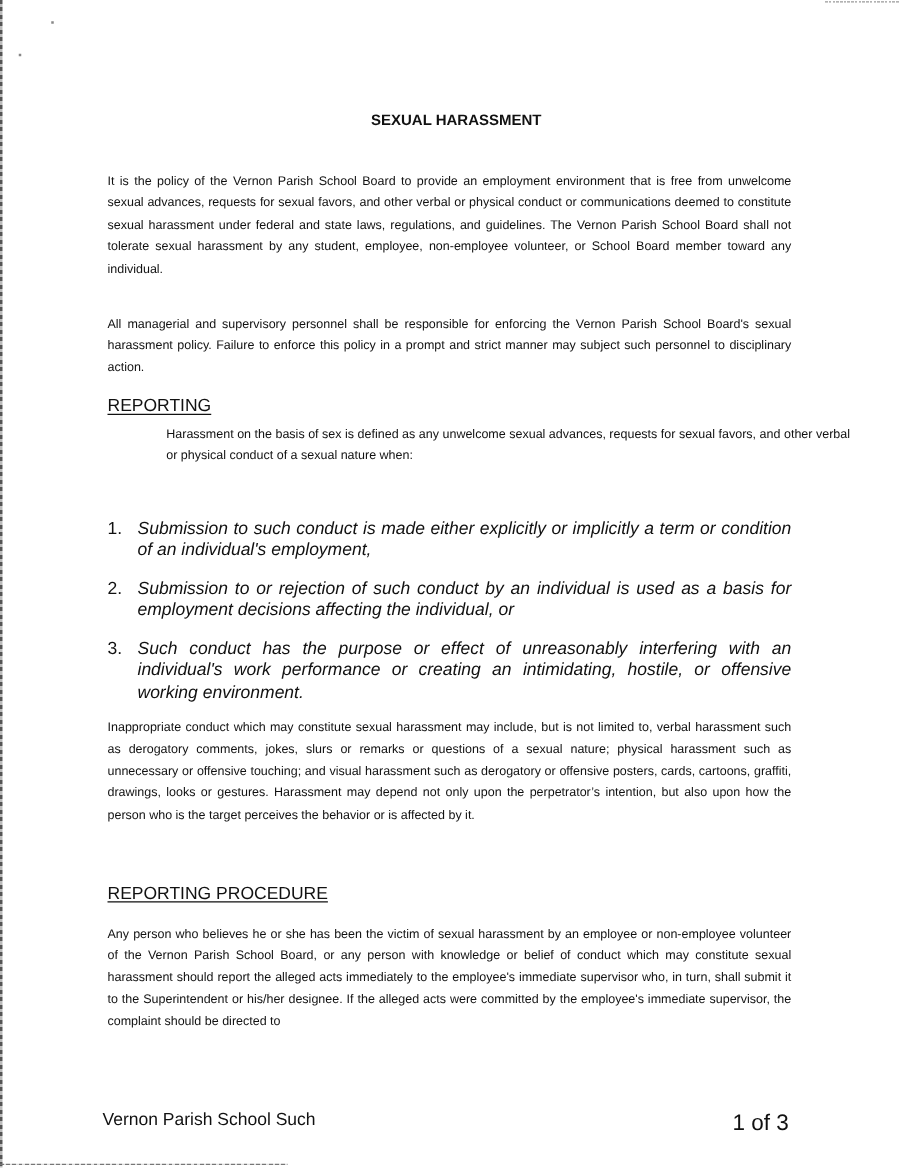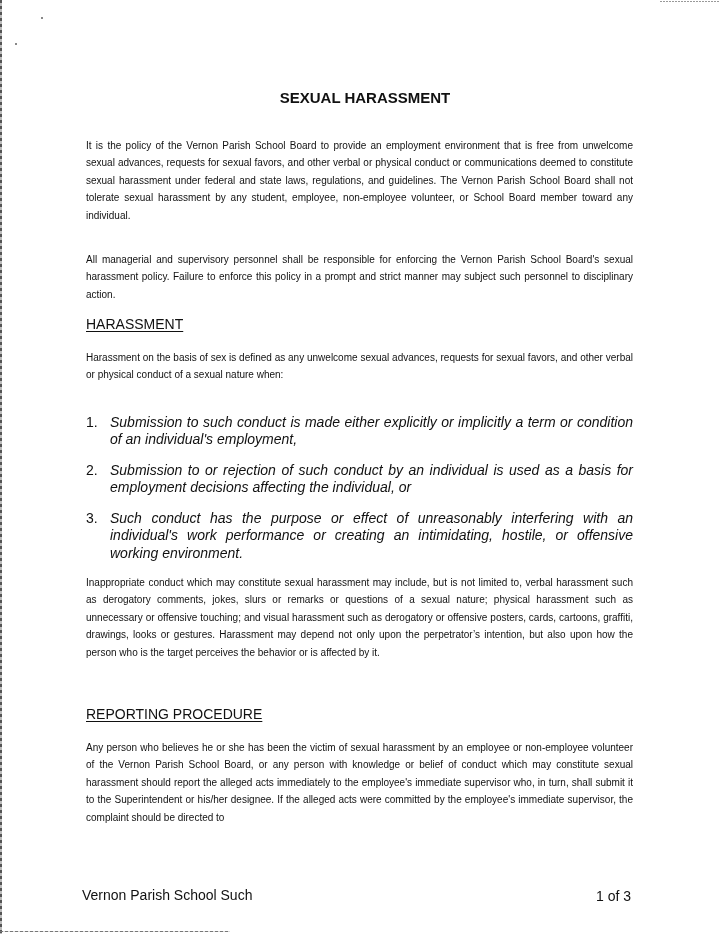--- a/index.html
+++ b/index.html
@@ -45,21 +45,21 @@
       line-height: 17.5px;
       letter-spacing: 0.2px;
       white-space: pre;
     }
     .doc-title {
       position: absolute;
       left: 0; right: 0;
       top: 89px;
       text-align: center;
       font-weight: bold;
-      font-size: 15px;
+      font-size: 12px;
       padding-left: 10px;
     }
     .content {
       position: absolute;
       left: 86px;
       width: 547px;
       font-size: 10px;
       line-height: 17.4px;
       text-align: justify;
     }
@@ -90,21 +90,21 @@
     .footer-left {
       position: absolute;
       left: 82px;
       top: 887px;
       font-size: 14px;
     }
     .footer-right {
       position: absolute;
       right: 89px;
       top: 888px;
-      font-size: 14px;
+      font-size: 18px;
     }
   </style>
 </head>
 <body>
 
 <div class="page-edge-left"></div>
 <div class="scan-top-right"></div>
 <div class="scan-bottom"></div>
 <div class="speck" style="left:41px;top:17px;"></div>
 <div class="speck" style="left:15px;top:43px;"></div>
@@ -115,23 +115,23 @@
 <div class="doc-title">SEXUAL HARASSMENT</div>
 
 <div class="content" style="top:137px;">
   <p class="para">It is the policy of the Vernon Parish School Board to provide an employment environment that is free from unwelcome sexual advances, requests for sexual favors, and other verbal or physical conduct or communications deemed to constitute sexual harassment under federal and state laws, regulations, and guidelines.  The Vernon Parish School Board shall not tolerate sexual harassment by any student, employee, non-employee volunteer, or School Board member toward any individual.</p>
 </div>
 
 <div class="content" style="top:251px;">
   <p class="para">All managerial and supervisory personnel shall be responsible for enforcing the Vernon Parish School Board's sexual harassment policy.  Failure to enforce this policy in a prompt and strict manner may subject such personnel to disciplinary action.</p>
 </div>
 
-<div class="heading" style="top:316px;">HARASSMENT</div>
+<div class="heading" style="top:316px;">REPORTING</div>
 
-<div class="content" style="top:349px;">
+<div class="content" style="top:339px;margin-left:47px;">
   <p class="para">Harassment on the basis of sex is defined as any unwelcome sexual advances, requests for sexual favors, and other verbal or physical conduct of a sexual nature when:</p>
 </div>
 
 <div class="list-item" style="top:414px;">
   <span class="list-num">1.</span>
   <div class="list-text">Submission to such conduct is made either explicitly or implicitly a term or condition of an individual's employment,</div>
 </div>
 
 <div class="list-item" style="top:462px;">
   <span class="list-num">2.</span>

